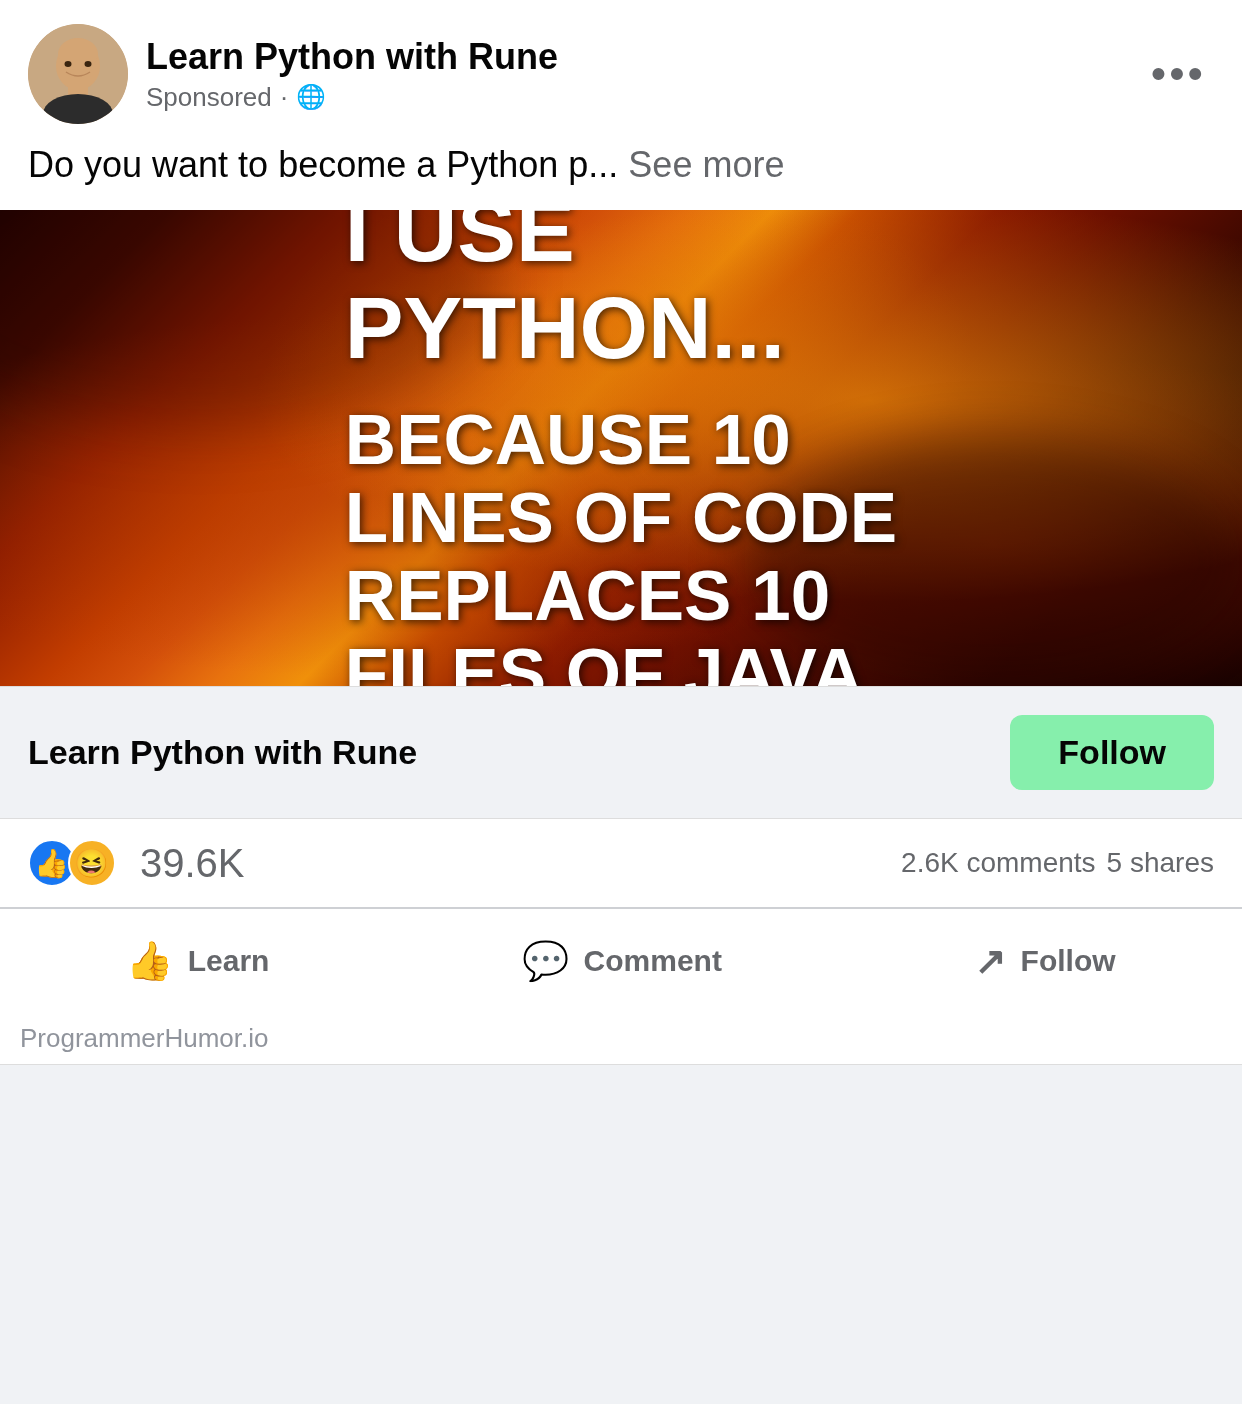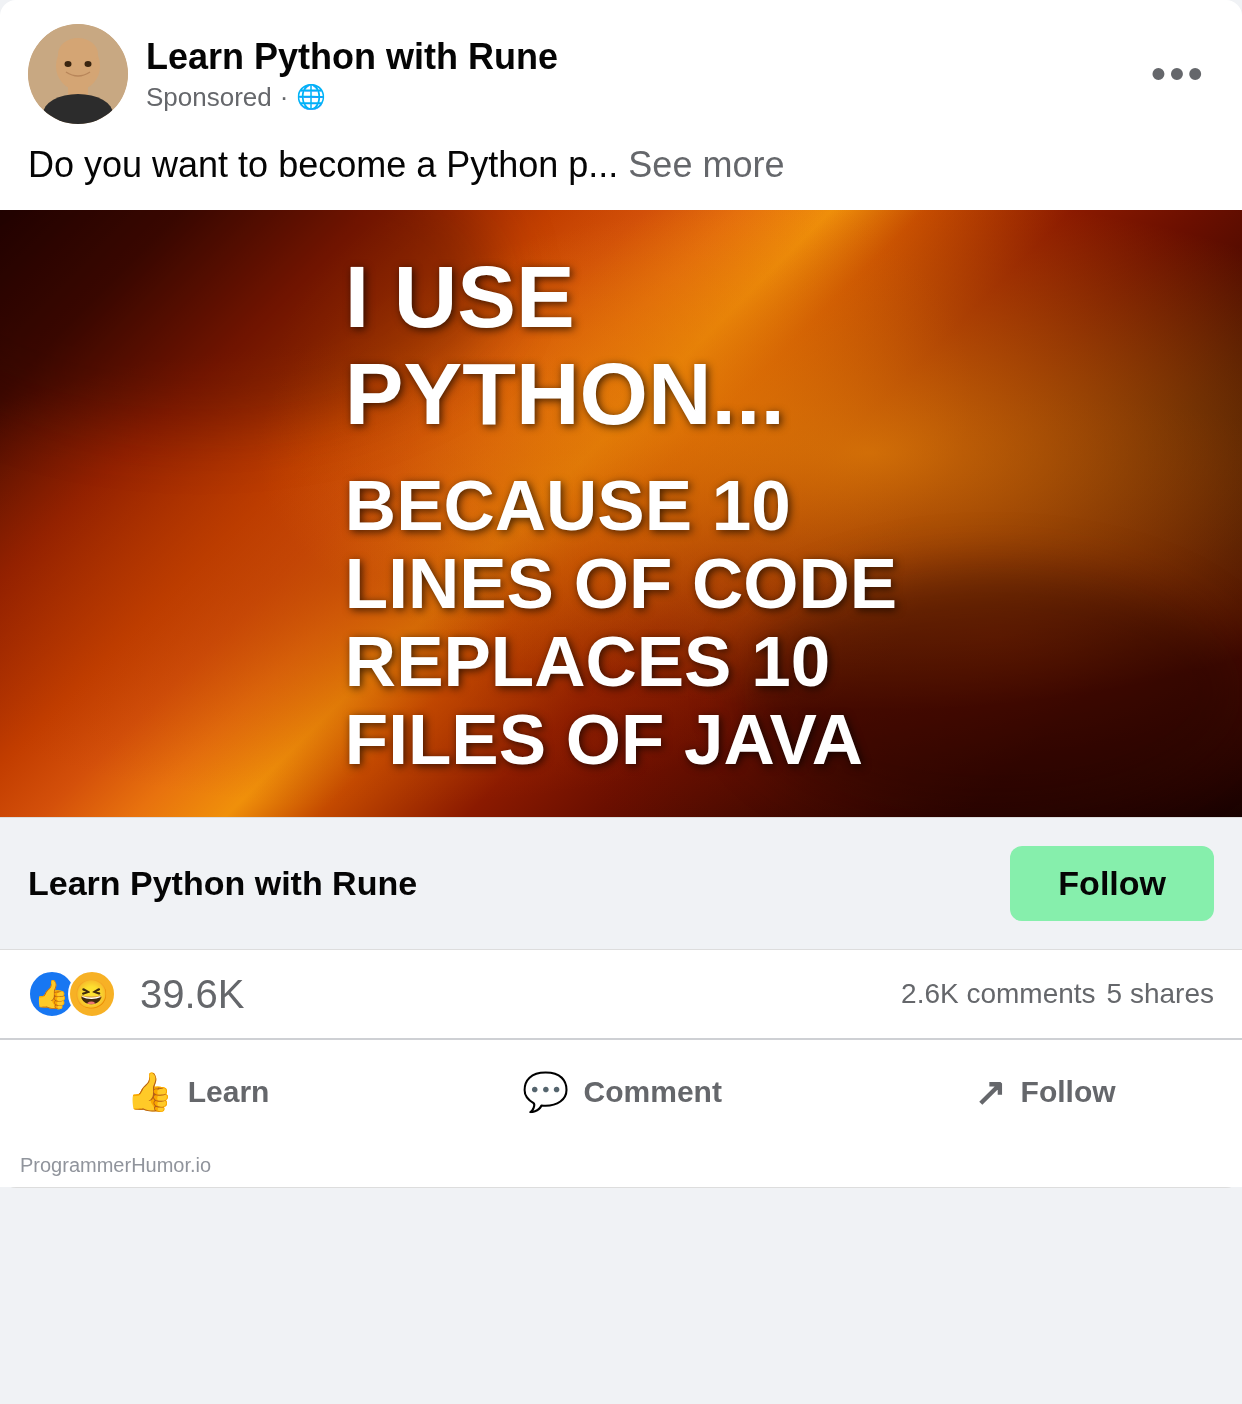--- a/index.html
+++ b/index.html
@@ -9,21 +9,20 @@
       background: #f0f2f5;
       font-family: -apple-system, BlinkMacSystemFont, 'Segoe UI', Helvetica, Arial, sans-serif;
       display: flex;
       flex-direction: column;
       align-items: center;
     }
     .card {
       width: 1242px;
       background: #fff;
       border-bottom: 1px solid #ddd;
-      border-radius: 16px;
     }
     .post-header {
       display: flex;
       align-items: center;
       justify-content: space-between;
       padding: 24px 28px 16px 28px;
     }
     .post-header-left {
       display: flex;
       align-items: center;
@@ -77,21 +76,21 @@
       font-size: 36px;
       color: #050505;
       line-height: 1.4;
     }
     .see-more {
       color: #65676b;
       cursor: pointer;
     }
     .post-image {
       width: 100%;
-      height: 607px;
+      height: 476px;
       background: linear-gradient(
         135deg,
         #1a0000 0%,
         #3d0800 10%,
         #8b1a00 20%,
         #c23d00 30%,
         #d4500a 35%,
         #e8720e 40%,
         #f0900a 45%,
         #c44a00 50%,
@@ -223,21 +222,21 @@
       font-weight: 600;
       background: none;
       border: none;
     }
     .action-icon {
       font-size: 38px;
     }
     .watermark {
       width: 100%;
       padding: 10px 20px;
-      font-size: 20px;
+      font-size: 26px;
       color: #90949c;
       background: #fff;
     }
     
     .cloud-overlay {
       position: absolute;
       inset: 0;
       z-index: 1;
       overflow: hidden;
     }

